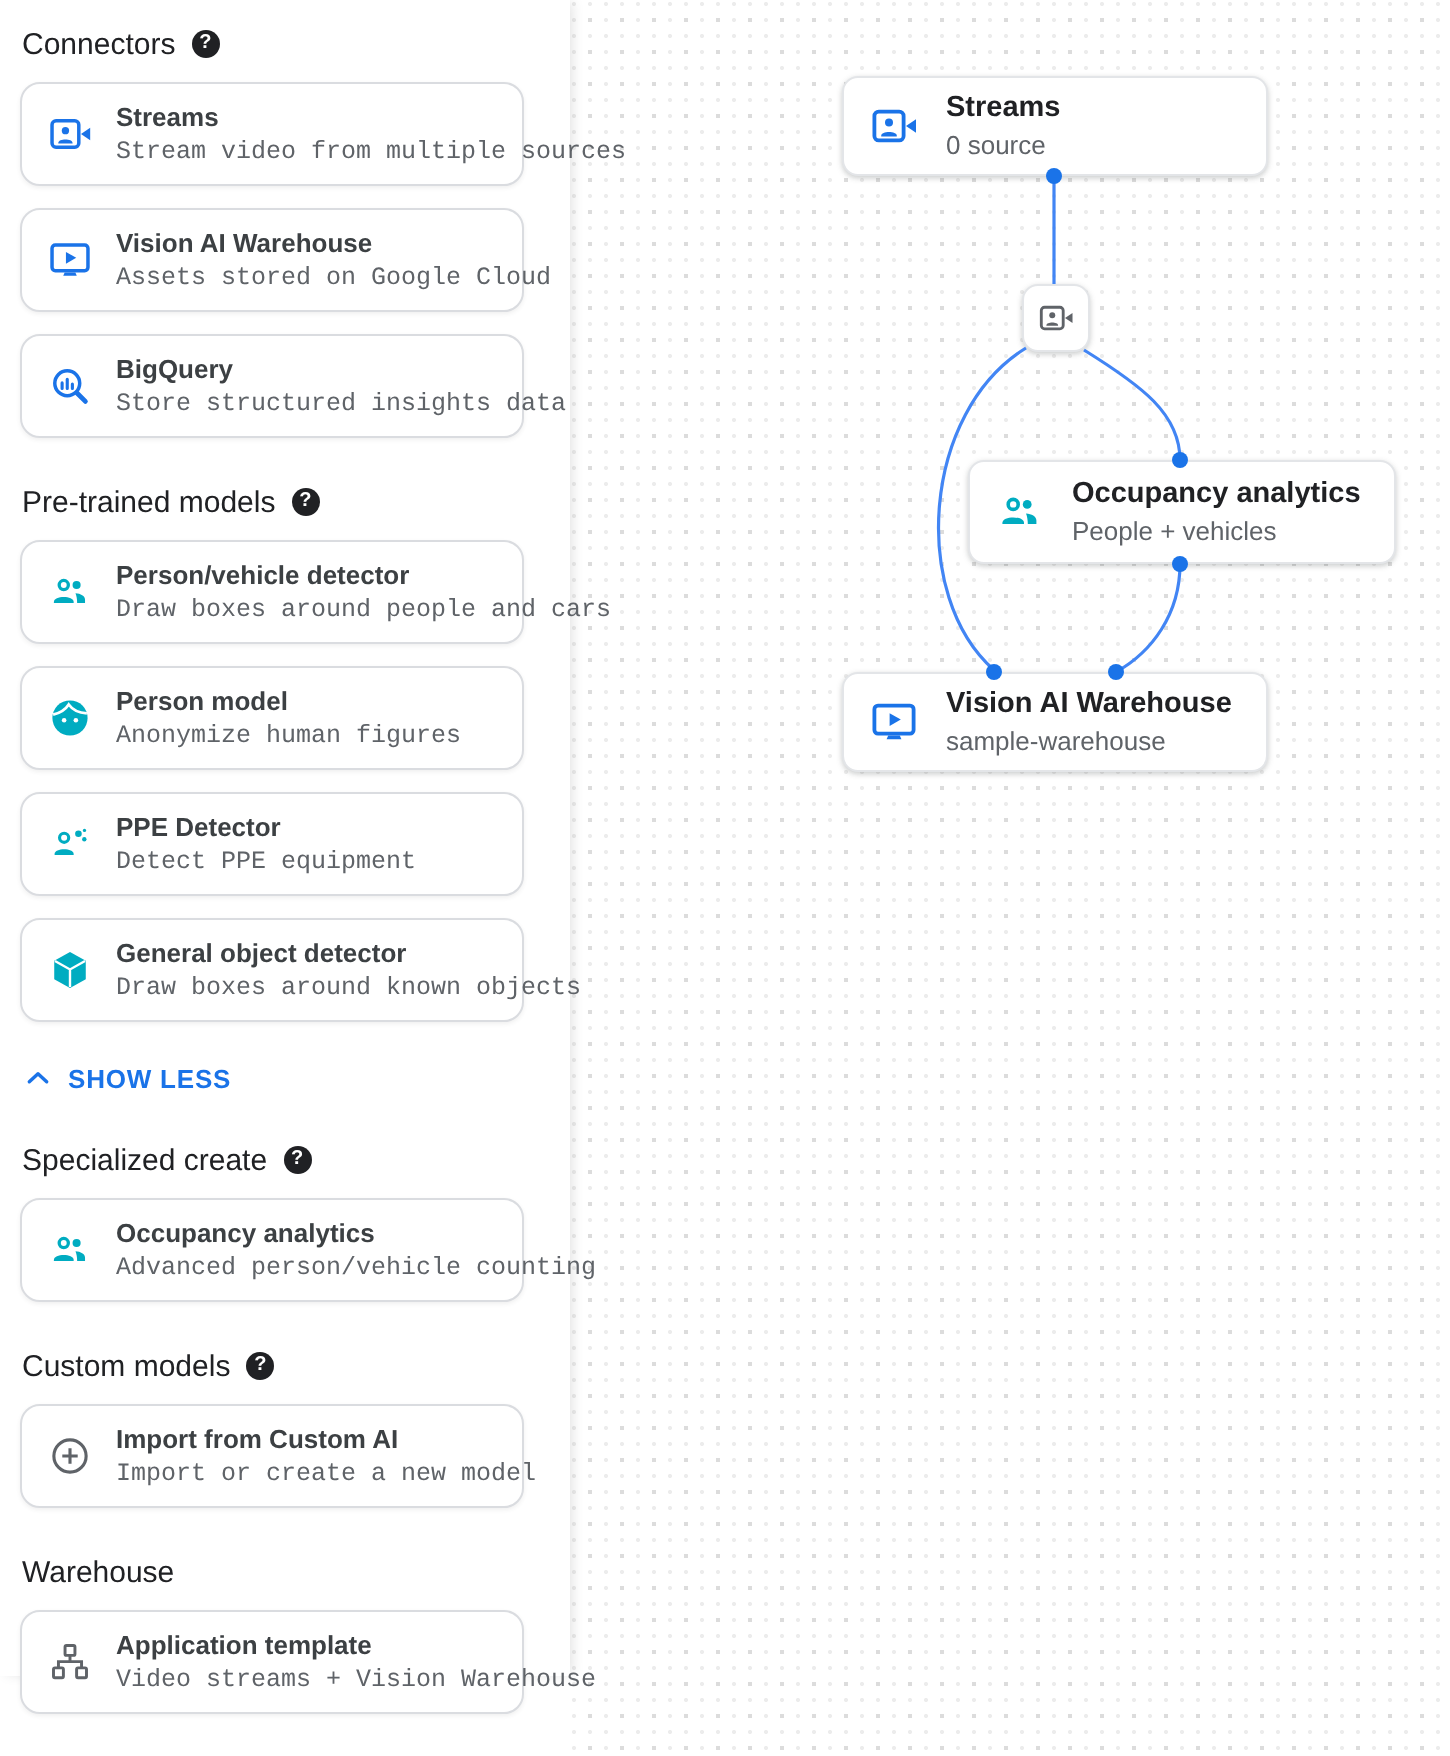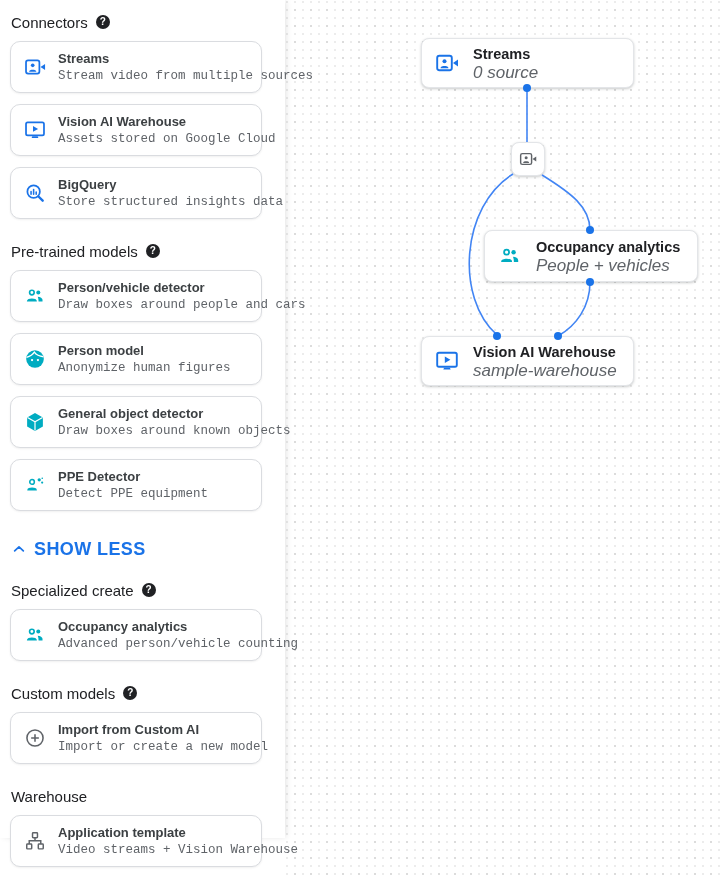--- a/index.html
+++ b/index.html
@@ -32,21 +32,21 @@
 
   .node{
     position:absolute; z-index:2; background:#fff;
     border:1px solid #e3e5e8; border-radius:8px;
     box-shadow:0 1px 3px rgba(60,64,67,.18), 0 1px 2px rgba(60,64,67,.1);
     display:flex; align-items:center; cursor:grab;
   }
   .node .nicon{flex:0 0 auto; width:24px; height:24px; margin:0 14px 0 13px;}
   .node .ntext{display:flex; flex-direction:column; gap:2px; min-width:0;}
   .ntitle{font-size:14.5px; font-weight:700; color:var(--title-color); line-height:17px; white-space:nowrap;}
-  .nsub{font-size:17px; color:var(--desc-color); line-height:15px; white-space:nowrap;font-style:italic;}
+  .nsub{font-size:13px; color:var(--desc-color); line-height:15px; white-space:nowrap;}
   #node-streams{left:136px; top:38px; width:213px; height:50px;}
   #node-connector{left:226px; top:142px; width:34px; height:34px; justify-content:center; border-radius:8px;}
   #node-connector .nicon{width:18px; height:18px; margin:0;}
   #node-occupancy{left:199px; top:230px; width:214px; height:52px;}
   #node-warehouse{left:136px; top:336px; width:213px; height:50px;}
 
   
   .sidebar{
     position:absolute; left:0; top:0; width:285px; height:838px; z-index:5;
     background:#fff; padding:12px 23px 24px 10px;
@@ -67,22 +67,22 @@
     border:1px solid var(--border-color); border-radius:10px;
     box-shadow:0 1px 2px rgba(60,64,67,.08);
     display:flex; align-items:center; margin-bottom:11px; cursor:grab;
   }
   .cicon{flex:0 0 auto; width:22px; height:22px; margin:0 12px 0 13px;}
   .ctext{display:flex; flex-direction:column; gap:2px; min-width:0;}
   .ctitle{font-size:13px; font-weight:700; color:#3c4043; line-height:16px; white-space:nowrap;}
   .cdesc{font-size:12.5px; color:var(--desc-color); line-height:15px; white-space:nowrap;font-family:Liberation Mono, monospace;}
   .ic-blue{color:var(--accent-blue);} .ic-teal{color:var(--teal);} .ic-gray{color:var(--icon-gray);}
   .show-less{
-    display:flex; align-items:center; gap:7px; margin:29px 0 0 1px; height:18px;
-    color:var(--accent-blue); font-size:18px; font-weight:700; letter-spacing:.4px;
+    display:flex; align-items:center; gap:7px; margin:19px 0 0 1px; height:18px;
+    color:var(--accent-blue); font-size:13px; font-weight:700; letter-spacing:.4px;
     cursor:pointer; background:none; border:none; font-family:inherit;
   }
   .show-less .chev{width:16px; height:16px;}
   .i{width:100%; height:100%; display:block;}
 </style>
 </head>
 <body>
 
 <svg width="0" height="0" style="position:absolute" aria-hidden="true">
   <defs>
@@ -266,37 +266,37 @@
           </svg>
         </span>
       <span class="ctext">
         <span class="ctitle">Person model</span>
         <span class="cdesc">Anonymize human figures</span>
       </span>
     </div>
     <div class="card">
       <span class="cicon ic-teal">
           <svg class="i">
+            <use href="#i-ppe"></use>
+          </svg>
+        </span>
+      <span class="ctext">
+        <span class="ctitle">PPE Detector</span>
+        <span class="cdesc">Detect PPE equipment</span>
+      </span>
+    </div>
+    <div class="card">
+      <span class="cicon ic-teal">
+          <svg class="i">
             <use href="#i-cube"></use>
           </svg>
         </span>
       <span class="ctext">
         <span class="ctitle">General object detector</span>
         <span class="cdesc">Draw boxes around known objects</span>
-      </span>
-    </div>
-    <div class="card">
-      <span class="cicon ic-teal">
-          <svg class="i">
-            <use href="#i-ppe"></use>
-          </svg>
-        </span>
-      <span class="ctext">
-        <span class="ctitle">PPE Detector</span>
-        <span class="cdesc">Detect PPE equipment</span>
       </span>
     </div>
 
     <button class="show-less">
       <span class="chev">
           <svg class="i">
             <use href="#i-chevup"></use>
           </svg>
         </span>
       <span>SHOW LESS</span>

